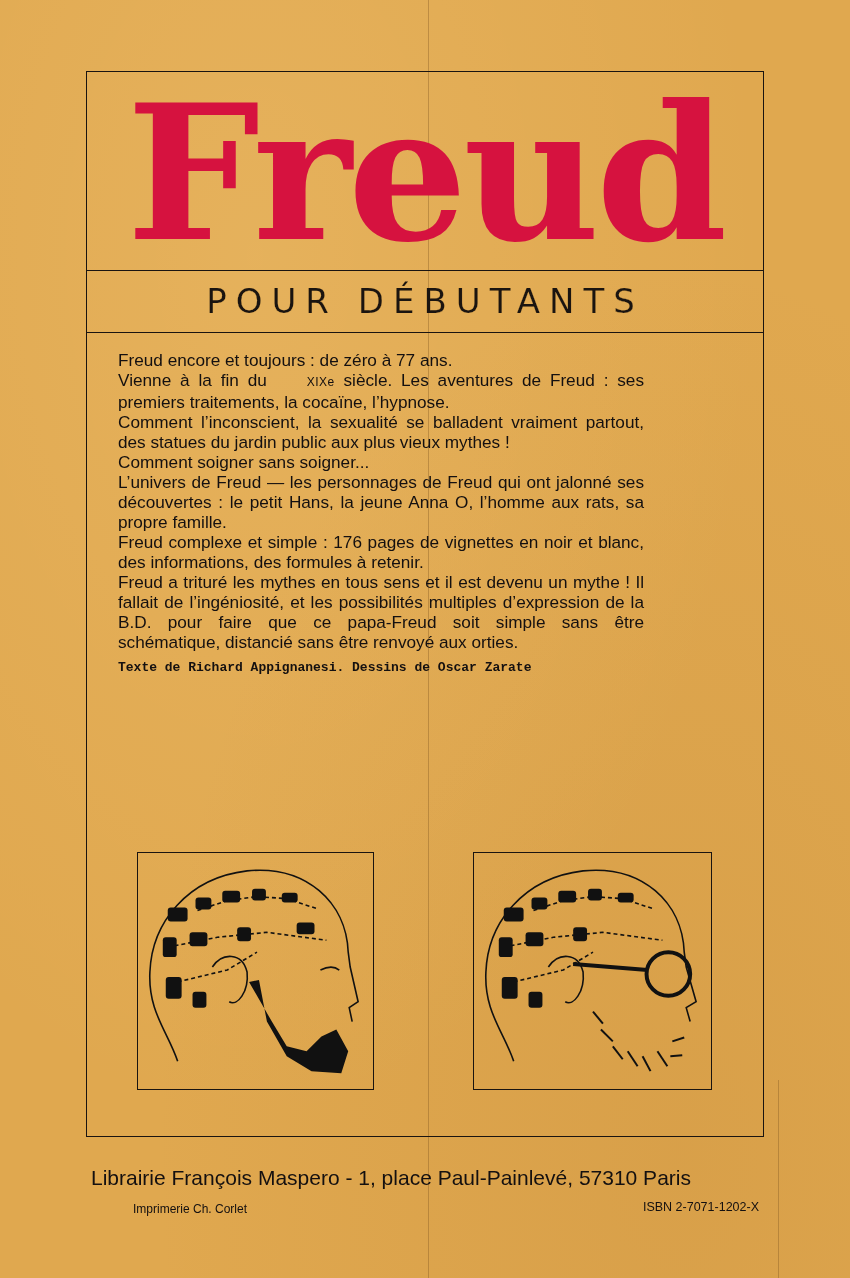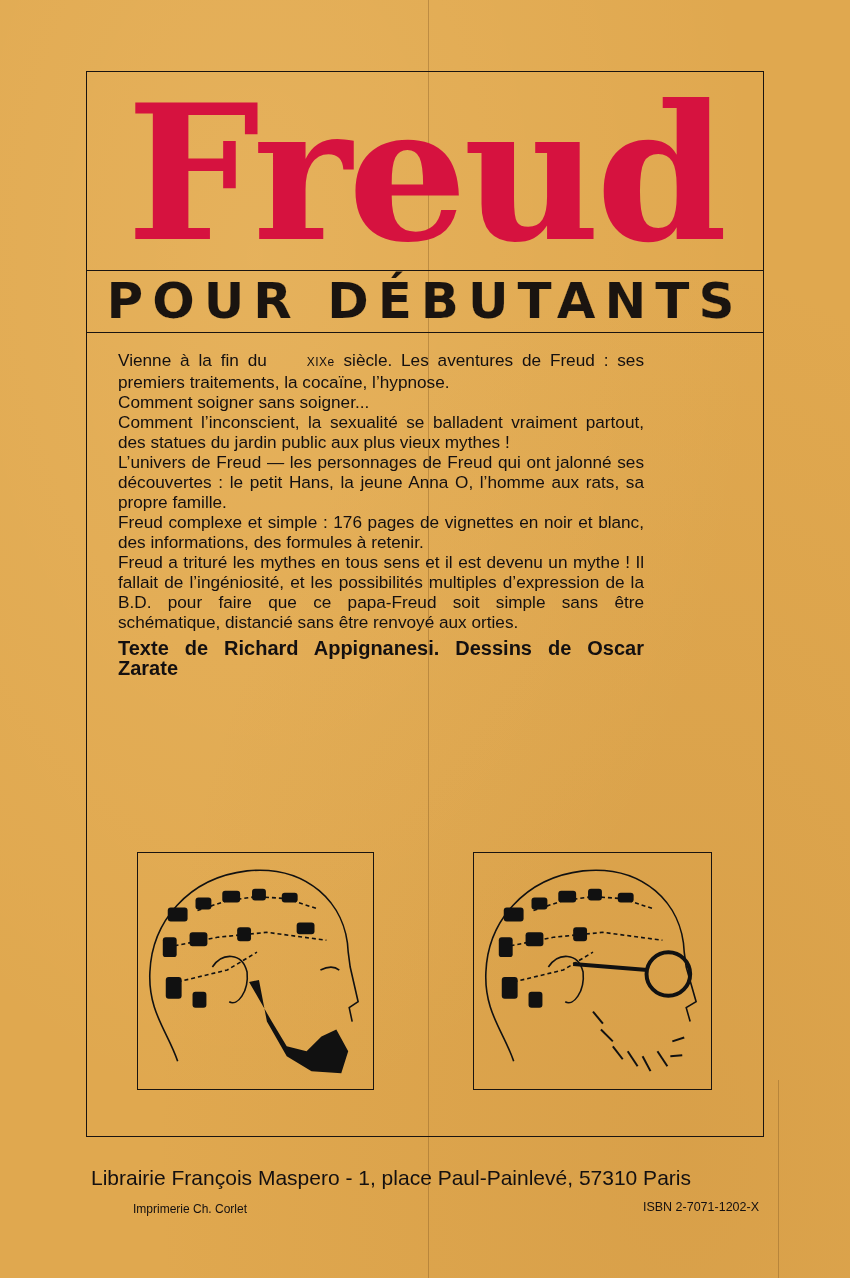--- a/index.html
+++ b/index.html
@@ -27,31 +27,31 @@
     position:absolute; left:0; top:4px; width:100%; height:194px;
     text-align:center;
     font-family:"DejaVu Serif", serif; font-weight:bold;
     font-size:188px; line-height:194px; letter-spacing:-4px;
     color:#d6123f;
   }
   .rule { position:absolute; left:0; width:100%; height:0; border-top:1.5px solid #1a1410; }
   .subtitle {
     position:absolute; left:0; top:199px; width:100%; height:60px;
     text-align:center;
-    font-family:"DejaVu Sans", sans-serif; font-weight:700;
-    font-size:50px; line-height:60px; letter-spacing:9px;
+    font-family:"DejaVu Sans", sans-serif; font-weight:400;
+    font-size:34px; line-height:60px; letter-spacing:9px;
     color:#1a1410; -webkit-text-stroke:0.2px #e0a84f;
   }
   .blurb {
     position:absolute; left:31px; top:278px; width:526px;
     font-size:17.2px; line-height:20px; color:#141010;
   }
   .blurb p { margin:0; text-align:justify; text-align-last:left; }
   .blurb .sc { font-size:12px; letter-spacing:0.5px;margin-left:31px; }
-  .credits { margin-top:6px !important; font-weight:bold; font-size:20px; }
+  .credits { margin-top:6px !important; font-weight:bold; font-size:13px;font-family:Liberation Mono, monospace; }
   .logo {
     position:absolute; left:0; top:723px; width:100%; text-align:center;
     font-family:"DejaVu Serif", serif; font-weight:bold; font-size:34px; color:#111;
   }
   .illus {
     position:absolute; top:780px; height:238px;
     border:1.5px solid #1a1410; box-sizing:border-box;
   }
   .illus svg { width:100%; height:100%; display:block; }
   .publisher {
@@ -68,23 +68,24 @@
   <div class="crease" style="left:428px; top:0; height:1278px;"></div>
   <div class="crease" style="left:778px; top:1080px; height:198px;"></div>
 
   <div class="frame">
     <div class="title">Freud</div>
     <div class="rule" style="top:198px;"></div>
     <div class="subtitle">POUR DÉBUTANTS</div>
     <div class="rule" style="top:260px;"></div>
 
     <div class="blurb">
+      <p>Freud encore et toujours : de zéro à 77 ans.</p>
       <p><span>Vienne à la fin du </span><span class="sc">XIXe</span><span> siècle. Les aventures de Freud : ses premiers traitements, la cocaïne, l’hypnose.</span></p>
+      <p>Comment l’inconscient, la sexualité se balladent vraiment partout, des statues du jardin public aux plus vieux mythes !</p>
       <p>Comment soigner sans soigner...</p>
-      <p>Comment l’inconscient, la sexualité se balladent vraiment partout, des statues du jardin public aux plus vieux mythes !</p>
       <p>L’univers de Freud — les personnages de Freud qui ont jalonné ses découvertes : le petit Hans, la jeune Anna O, l’homme aux rats, sa propre famille.</p>
       <p>Freud complexe et simple : 176 pages de vignettes en noir et blanc, des informations, des formules à retenir.</p>
       <p>Freud a trituré les mythes en tous sens et il est devenu un mythe ! Il fallait de l’ingéniosité, et les possibilités multiples d’expression de la B.D. pour faire que ce papa-Freud soit simple sans être schématique, distancié sans être renvoyé aux orties.</p>
       <p class="credits">Texte de Richard Appignanesi. Dessins de Oscar Zarate</p>
     </div>
 
 
     <div class="illus" style="left:50px; width:237px;">
       <svg viewBox="0 0 237 238">
         <g fill="none" stroke="#111" stroke-width="1.6">

